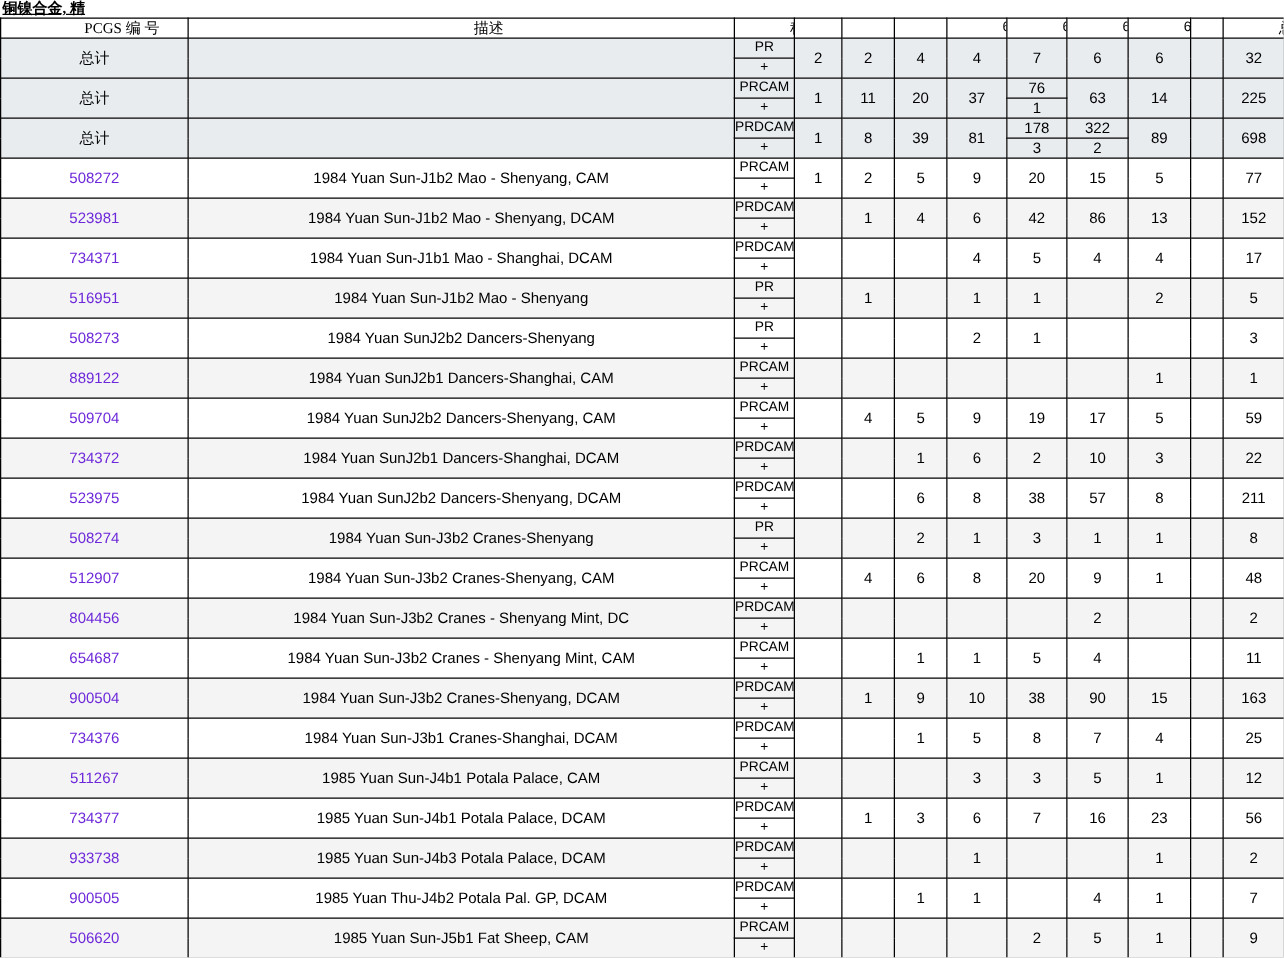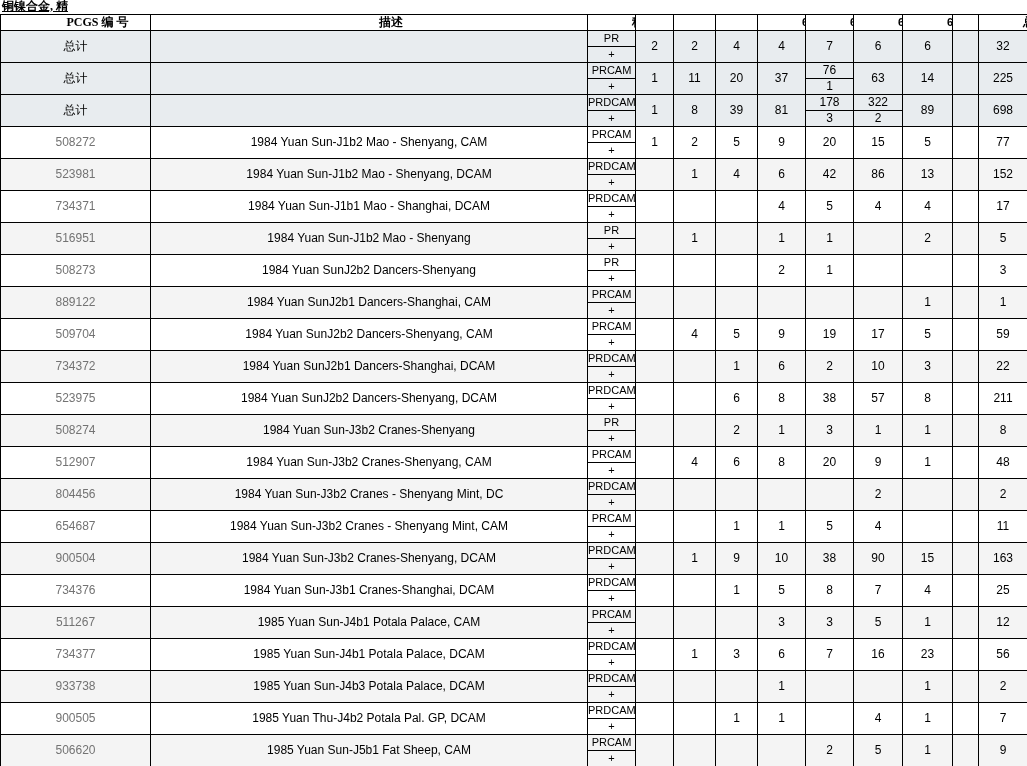--- a/index.html
+++ b/index.html
@@ -6,24 +6,24 @@
   .page{position:relative;width:1027px;height:766px;background:#fff;overflow:hidden;
         font-family:"Liberation Sans", sans-serif;}
   .title{height:14px;line-height:13px;font-size:12px;padding-left:2px;
          font-family:"Liberation Serif","DejaVu Serif",serif;
          text-decoration:underline;color:#000;font-weight:bold;}
   table{border-collapse:collapse;table-layout:fixed;width:1027px;}
   td,th{border:1px solid #000;padding:0;margin:0;text-align:center;
         vertical-align:middle;overflow:hidden;white-space:nowrap;
         font-size:12px;line-height:15px;color:#000;}
   tr{height:16px;}
-  th{font-weight:bold;font-family:"Liberation Serif","DejaVu Serif",serif;padding-left:44px;}
+  th{font-weight:normal;font-family:"Liberation Serif","DejaVu Serif",serif;padding-left:44px;}
   th.gradeh{font-family:"Liberation Sans",sans-serif;font-size:11px;}
   td.zh{font-family:"Liberation Serif","DejaVu Serif",serif;}
-  td.link{color:#737373;cursor:pointer;margin-top:28px;}
+  td.link{color:#6d28d9;cursor:pointer;margin-top:28px;}
   td.desig{font-size:11px;}
   td.plus{font-size:11px;}
   tr.totalbg td{background:#E8ECEF;}
   tr.altbg td{background:#F4F4F4;}
   tr.whitebg td{background:#FFFFFF;}
   .watermark{position:absolute;right:6px;top:722px;z-index:5;pointer-events:none;
              font-family:"Liberation Sans",sans-serif;font-weight:bold;
              font-size:27px;letter-spacing:1px;color:#F39C3F;opacity:0.6;}
 </style>
 </head>

